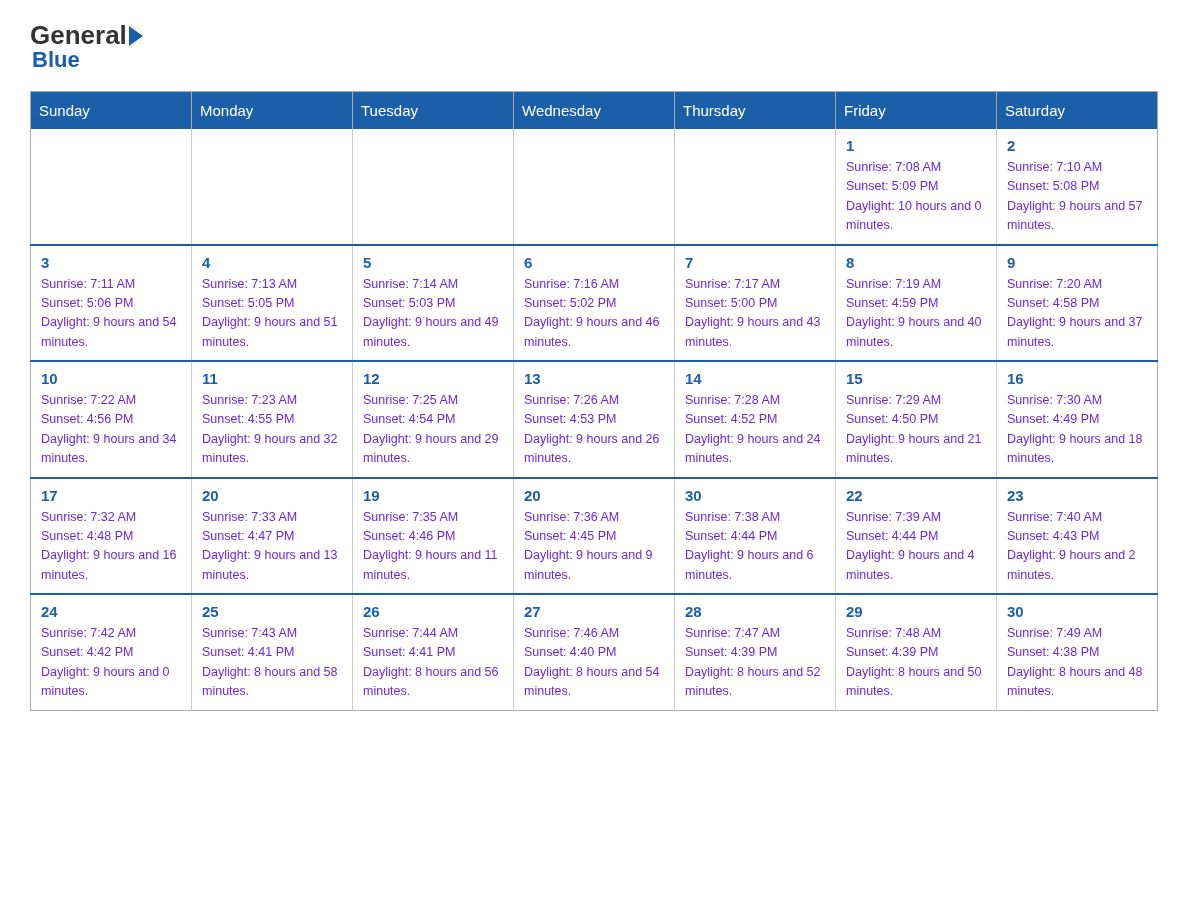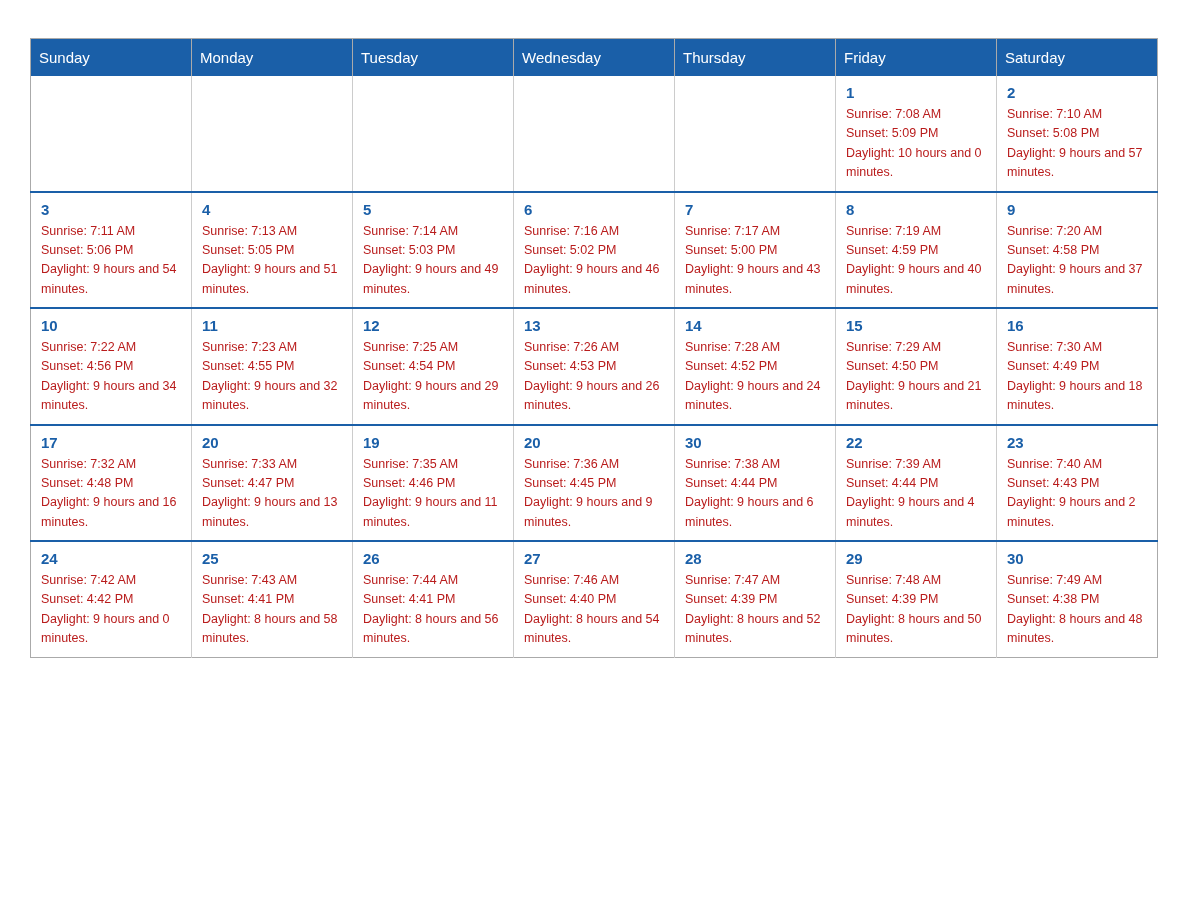--- a/index.html
+++ b/index.html
@@ -91,33 +91,40 @@
     .day-number {
       font-size: 15px;
       color: #1a5fa8;
       font-weight: bold;
       display: block;
       margin-bottom: 4px;
     }
     .day-info {
       font-size: 12.5px;
       line-height: 1.55;
-      color: #b91c1c;
+      color: #6d28d9;
     }
     .empty-cell {
       background: #fff;
     }
     .row-separator td {
       border-top: 2px solid #1a5fa8;
     }
   </style>
 </head>
 <body>
 
 <div class="header">
+  <div class="logo">
+    <div class="logo-text">
+      <span>General</span>
+      <span class="logo-arrow"></span>
+    </div>
+    <div class="logo-blue-text">Blue</div>
+  </div>
   <div class="title-section">
   </div>
 </div>
 
 <table class="calendar">
   <thead>
     <tr>
     <th>Sunday</th>
         <th>Monday</th>
         <th>Tuesday</th>

